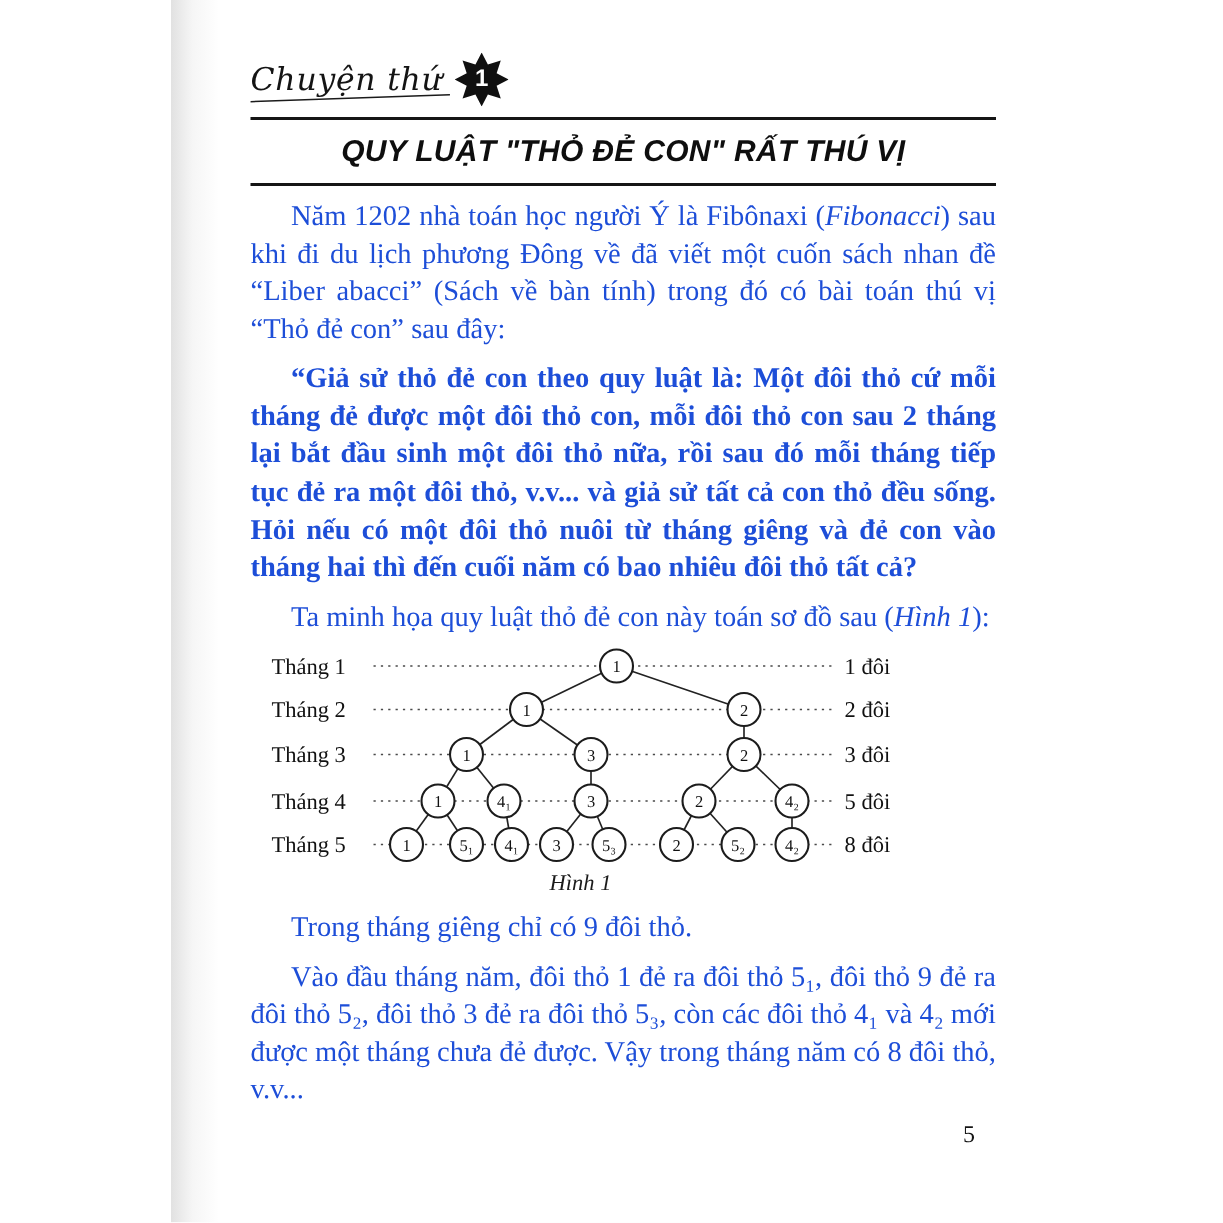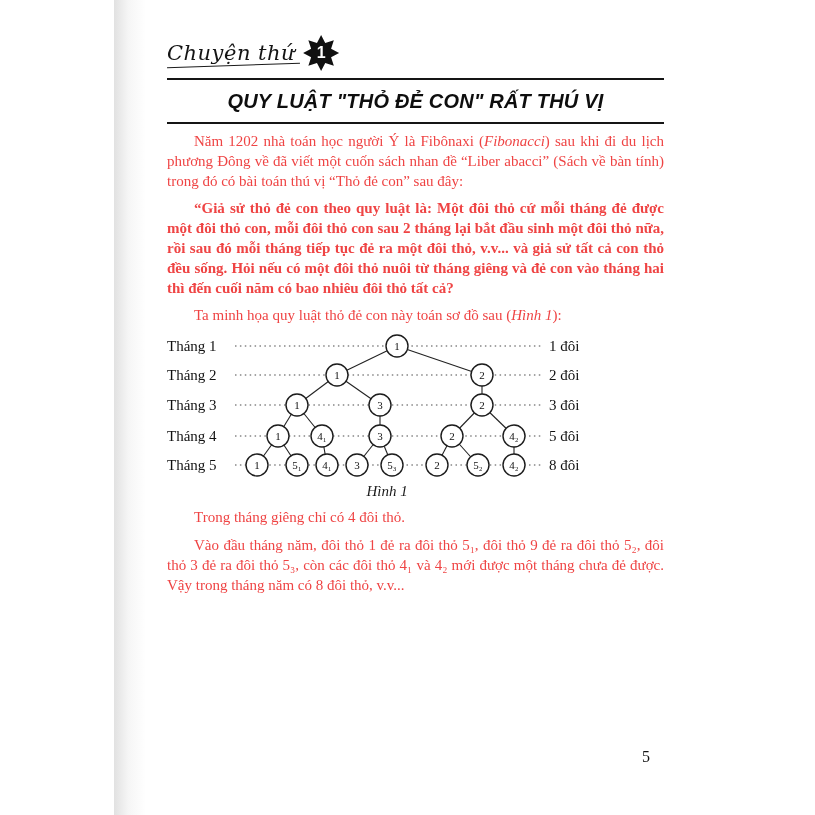--- a/index.html
+++ b/index.html
@@ -15,23 +15,23 @@
         position:relative;padding-bottom:1px;color:#141414;}
   .series::after{content:"";position:absolute;left:0;right:-5px;bottom:0;border-bottom:1.4px solid #1b1b1b;transform:rotate(-2deg);}
   .star{width:36px;height:36px;margin-left:8px;background:#101010;flex:0 0 auto;
         clip-path:polygon(100% 50%,77.7% 61.5%,85.4% 85.4%,61.5% 77.7%,50% 100%,38.5% 77.7%,14.6% 85.4%,22.3% 61.5%,0% 50%,22.3% 38.5%,14.6% 14.6%,38.5% 22.3%,50% 0%,61.5% 22.3%,85.4% 14.6%,77.7% 38.5%);
         display:flex;align-items:center;justify-content:center;}
   .star span{color:#ffffff;font-family:"Liberation Sans",sans-serif;font-weight:700;font-size:16px;font-style:normal;}
   .title-box{margin-top:6px;border-top:2px solid #151515;border-bottom:2px solid #151515;
         padding:10px 2px 9px;text-align:center;}
   .title-box h1{margin:0;font-family:"Liberation Sans",sans-serif;font-weight:700;font-style:italic;
         font-size:20px;letter-spacing:0.2px;color:#0e0e0e;}
-  .para{margin:8px 0 0;font-size:15px;line-height:1.32;text-align:justify;text-indent:27px;color:#ef4444;}
+  .para{margin:8px 0 0;font-size:19px;line-height:1.32;text-align:justify;text-indent:27px;color:#1d4ed8;}
   .para.bold{font-weight:700;}
-  .fig{margin:6px 0 0;text-align:center;}
+  .fig{margin:6px 14px 0;text-align:center;}
   .fig svg{display:block;}
   .dotline{stroke:#4a4a4a;stroke-width:1.1;stroke-dasharray:1.5 3.4;fill:none;}
   .edgeline{stroke:#222222;stroke-width:1.1;}
   .node{fill:#ffffff;stroke:#1c1c1c;stroke-width:1.4;}
   .nodetext{font-family:"Liberation Serif","DejaVu Serif",serif;font-size:11px;fill:#111111;}
   .rowlabel{font-family:"Liberation Serif","DejaVu Serif",serif;font-size:15px;fill:#111111;}
   .caption{width:440px;text-align:center;font-style:italic;font-size:15px;margin:3px 0 2px;}
   .pagenum{position:absolute;left:642px;top:748px;font-size:16px;color:#141414;}
 </style>
 </head>
@@ -129,18 +129,18 @@
           <circle cx="270" cy="133" r="11" class="node"></circle>
           <text x="270" y="137" text-anchor="middle" class="nodetext">2</text>
           <circle cx="311" cy="133" r="11" class="node"></circle>
           <text x="311" y="137" text-anchor="middle" class="nodetext">5₂</text>
           <circle cx="347" cy="133" r="11" class="node"></circle>
           <text x="347" y="137" text-anchor="middle" class="nodetext">4₂</text>
         </svg>
     </div>
     <div class="caption">Hình 1</div>
 
-    <p class="para">Trong tháng giêng chỉ có 4 đôi thỏ.</p>
+    <p class="para">Trong tháng giêng chỉ có 9 đôi thỏ.</p>
     <p class="para">Vào đầu tháng năm, đôi thỏ 1 đẻ ra đôi thỏ 5₁, đôi thỏ 9 đẻ ra đôi thỏ 5₂, đôi thỏ 3 đẻ ra đôi thỏ 5₃, còn các đôi thỏ 4₁ và 4₂ mới được một tháng chưa đẻ được. Vậy trong tháng năm có 8 đôi thỏ, v.v...</p>
   </div>
 
   <div class="pagenum">5</div>
 </div>
 
 </body></html>

